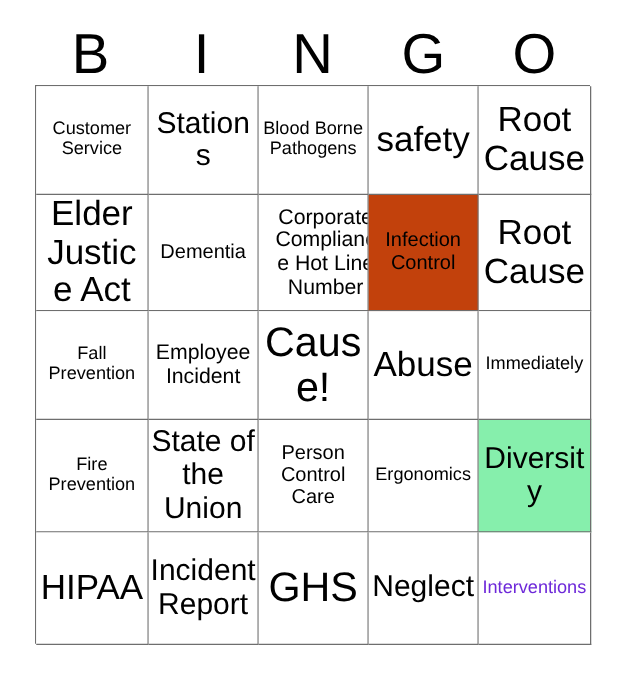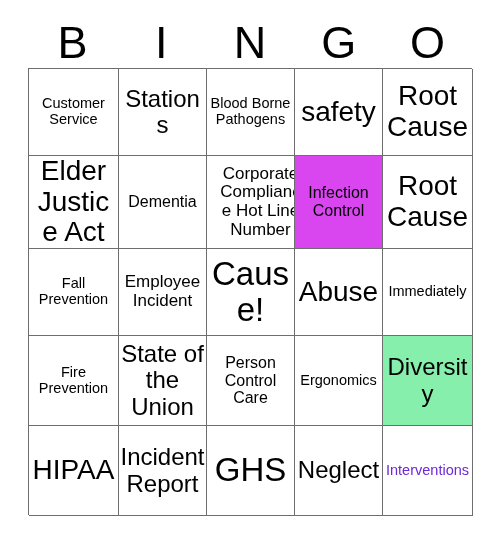--- a/index.html
+++ b/index.html
@@ -123,21 +123,21 @@
 
     <div class="cell" style="border-right-color: rgb(110, 110, 110); border-bottom-color: rgb(110, 110, 110); background: rgb(255, 255, 255);">
         <span class="cell-text fs-2xl" style="color: rgb(0, 0, 0);">Elder Justice Act</span>
       </div>
     <div class="cell" style="border-right-color: rgb(110, 110, 110); border-bottom-color: rgb(110, 110, 110); background: rgb(255, 255, 255);">
         <span class="cell-text fs-lg" style="color: rgb(0, 0, 0);">Dementia</span>
       </div>
     <div class="cell" style="border-right-color: rgb(110, 110, 110); border-bottom-color: rgb(110, 110, 110); background: rgb(255, 255, 255);">
         <span class="cell-text fs-xs" style="color: rgb(0, 0, 0);">Corporate Compliance Hot Line Number</span>
       </div>
-    <div class="cell" style="border-right-color: rgb(110, 110, 110); border-bottom-color: rgb(110, 110, 110); background: #d946ef; justify-content: flex-end;">
+    <div class="cell" style="border-right-color: rgb(110, 110, 110); border-bottom-color: rgb(110, 110, 110); background: #c2410c; justify-content: flex-end;">
         <span class="cell-text fs-lg" style="color: rgb(0, 0, 0);">Infection Control</span>
       </div>
     <div class="cell" style="border-right-color: rgb(110, 110, 110); border-bottom-color: rgb(110, 110, 110); background: rgb(255, 255, 255);">
         <span class="cell-text fs-2xl" style="color: rgb(0, 0, 0);">Root Cause</span>
       </div>
 
     <div class="cell" style="border-right-color: rgb(110, 110, 110); border-bottom-color: rgb(110, 110, 110); background: rgb(255, 255, 255);">
         <span class="cell-text fs-sm" style="color: rgb(0, 0, 0);">Fall Prevention</span>
       </div>
     <div class="cell" style="border-right-color: rgb(110, 110, 110); border-bottom-color: rgb(110, 110, 110); background: rgb(255, 255, 255);">

